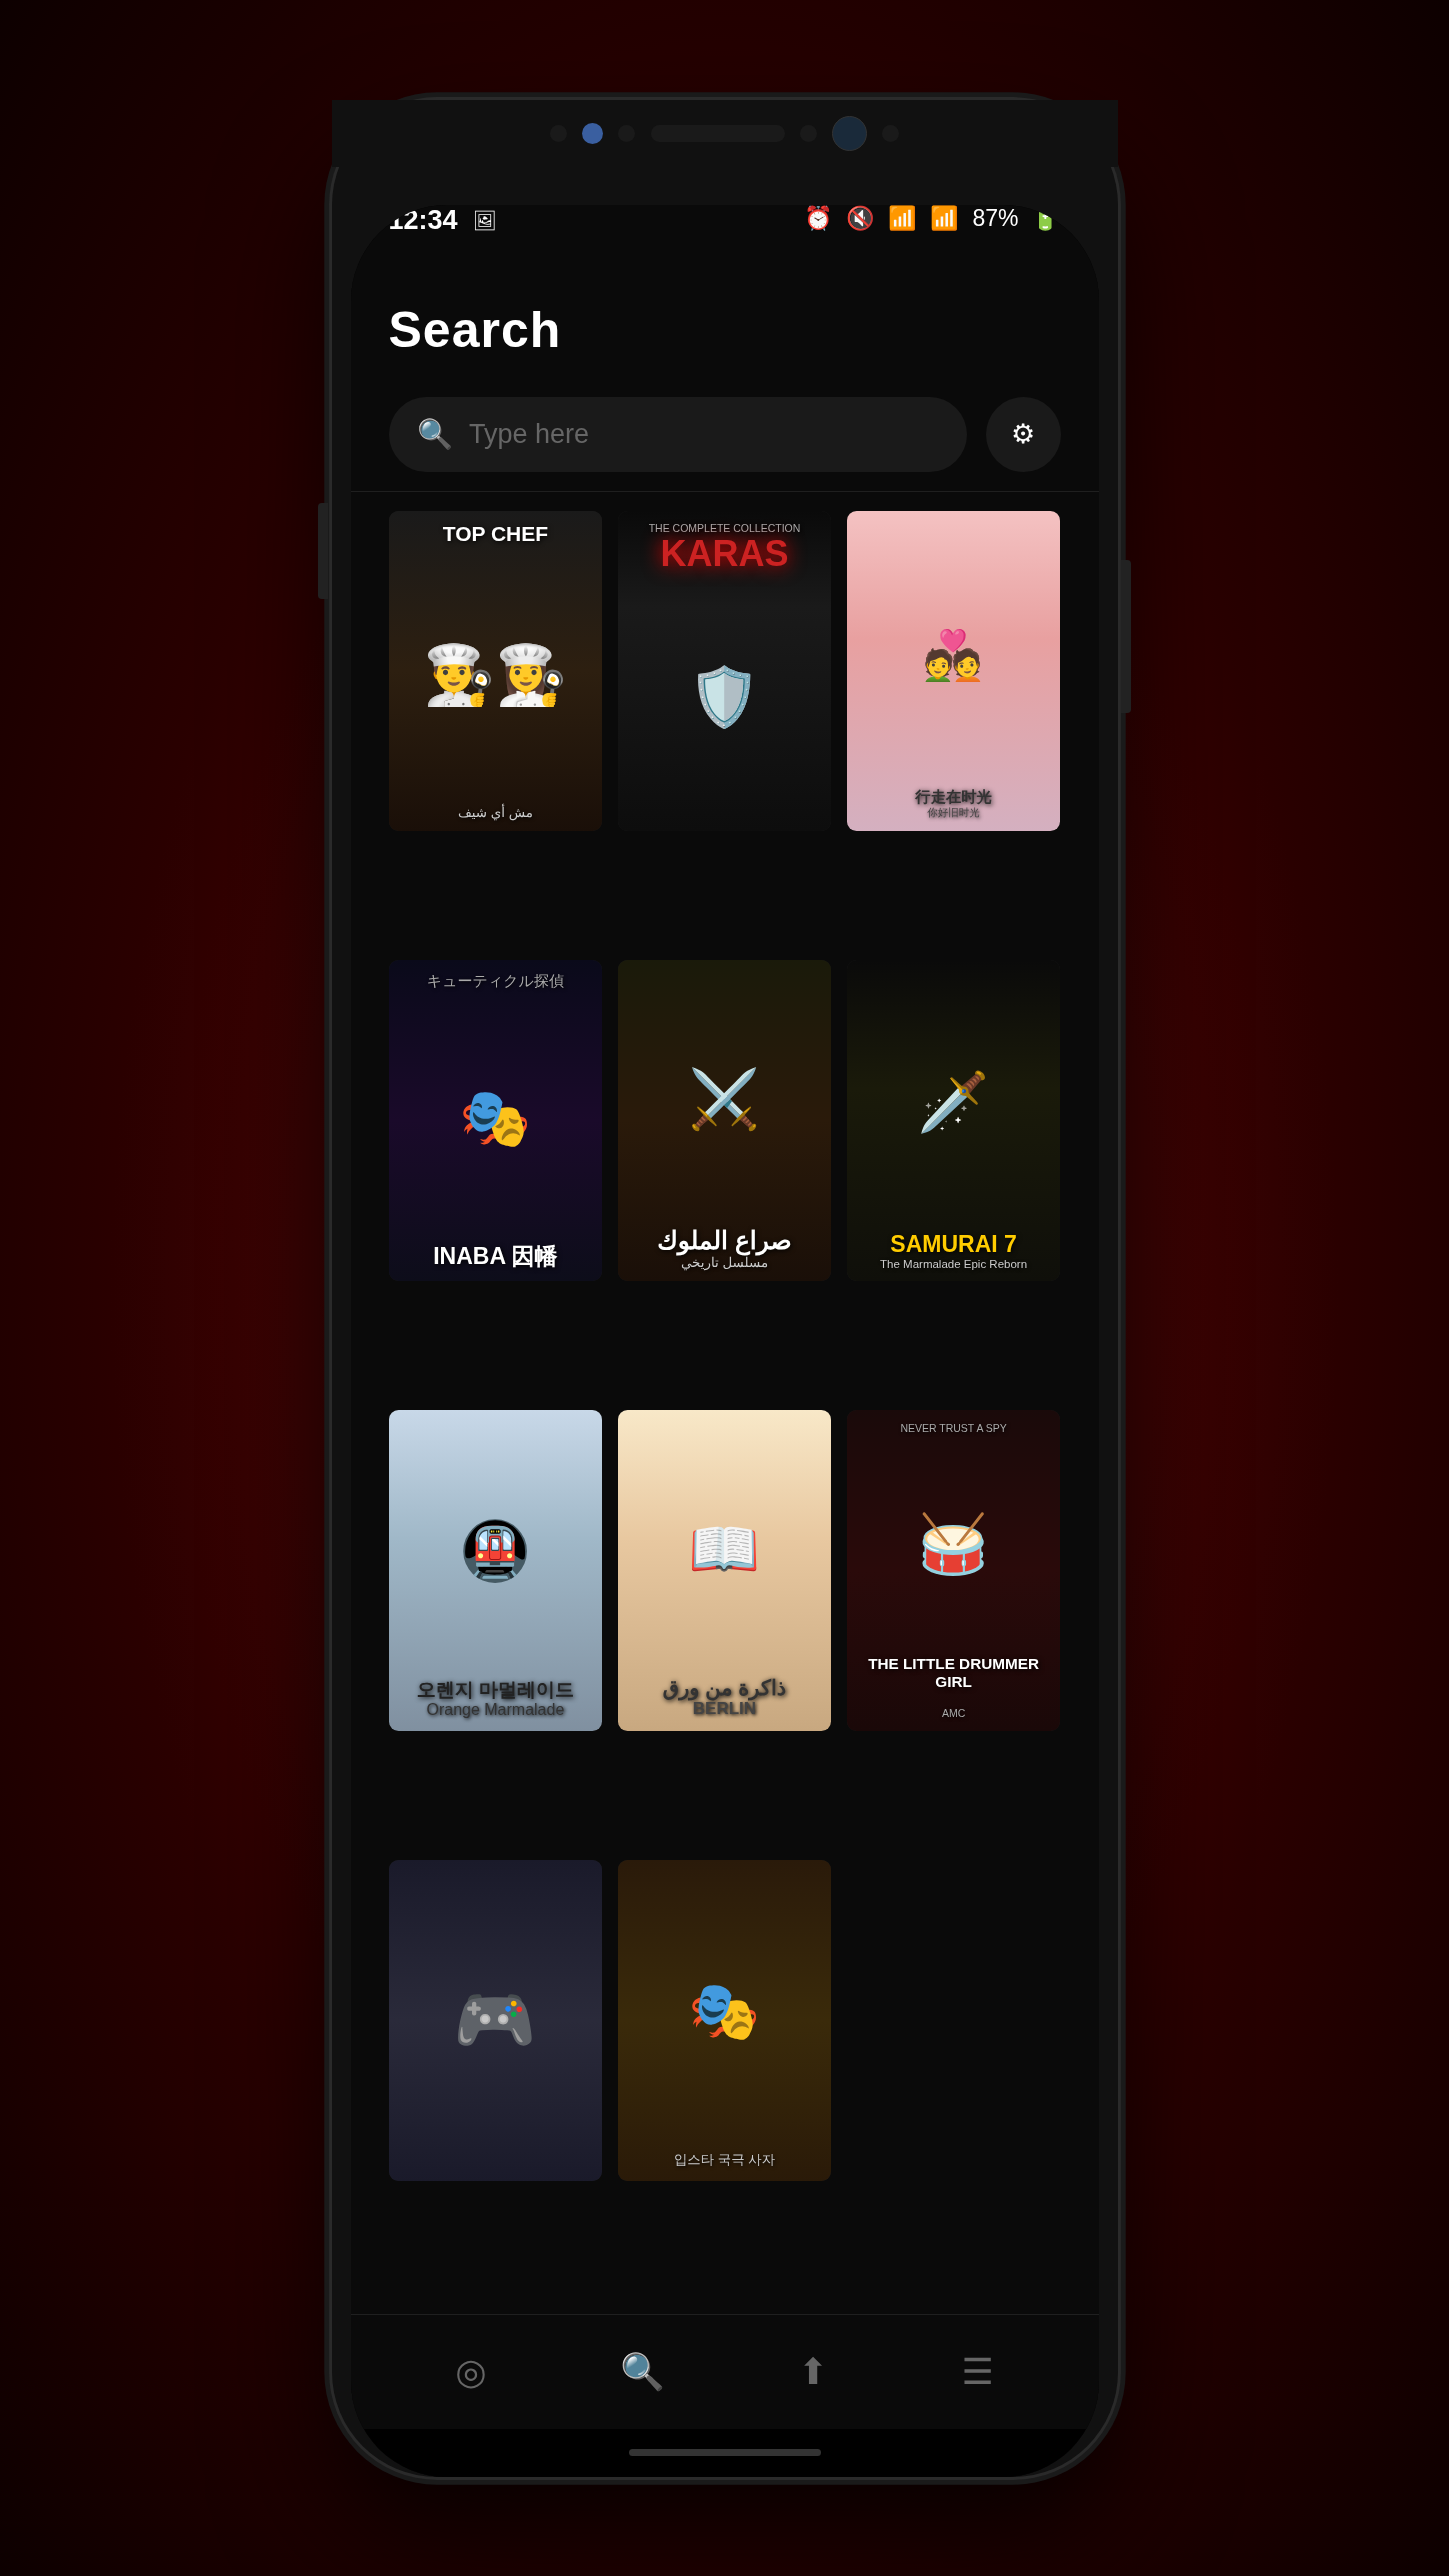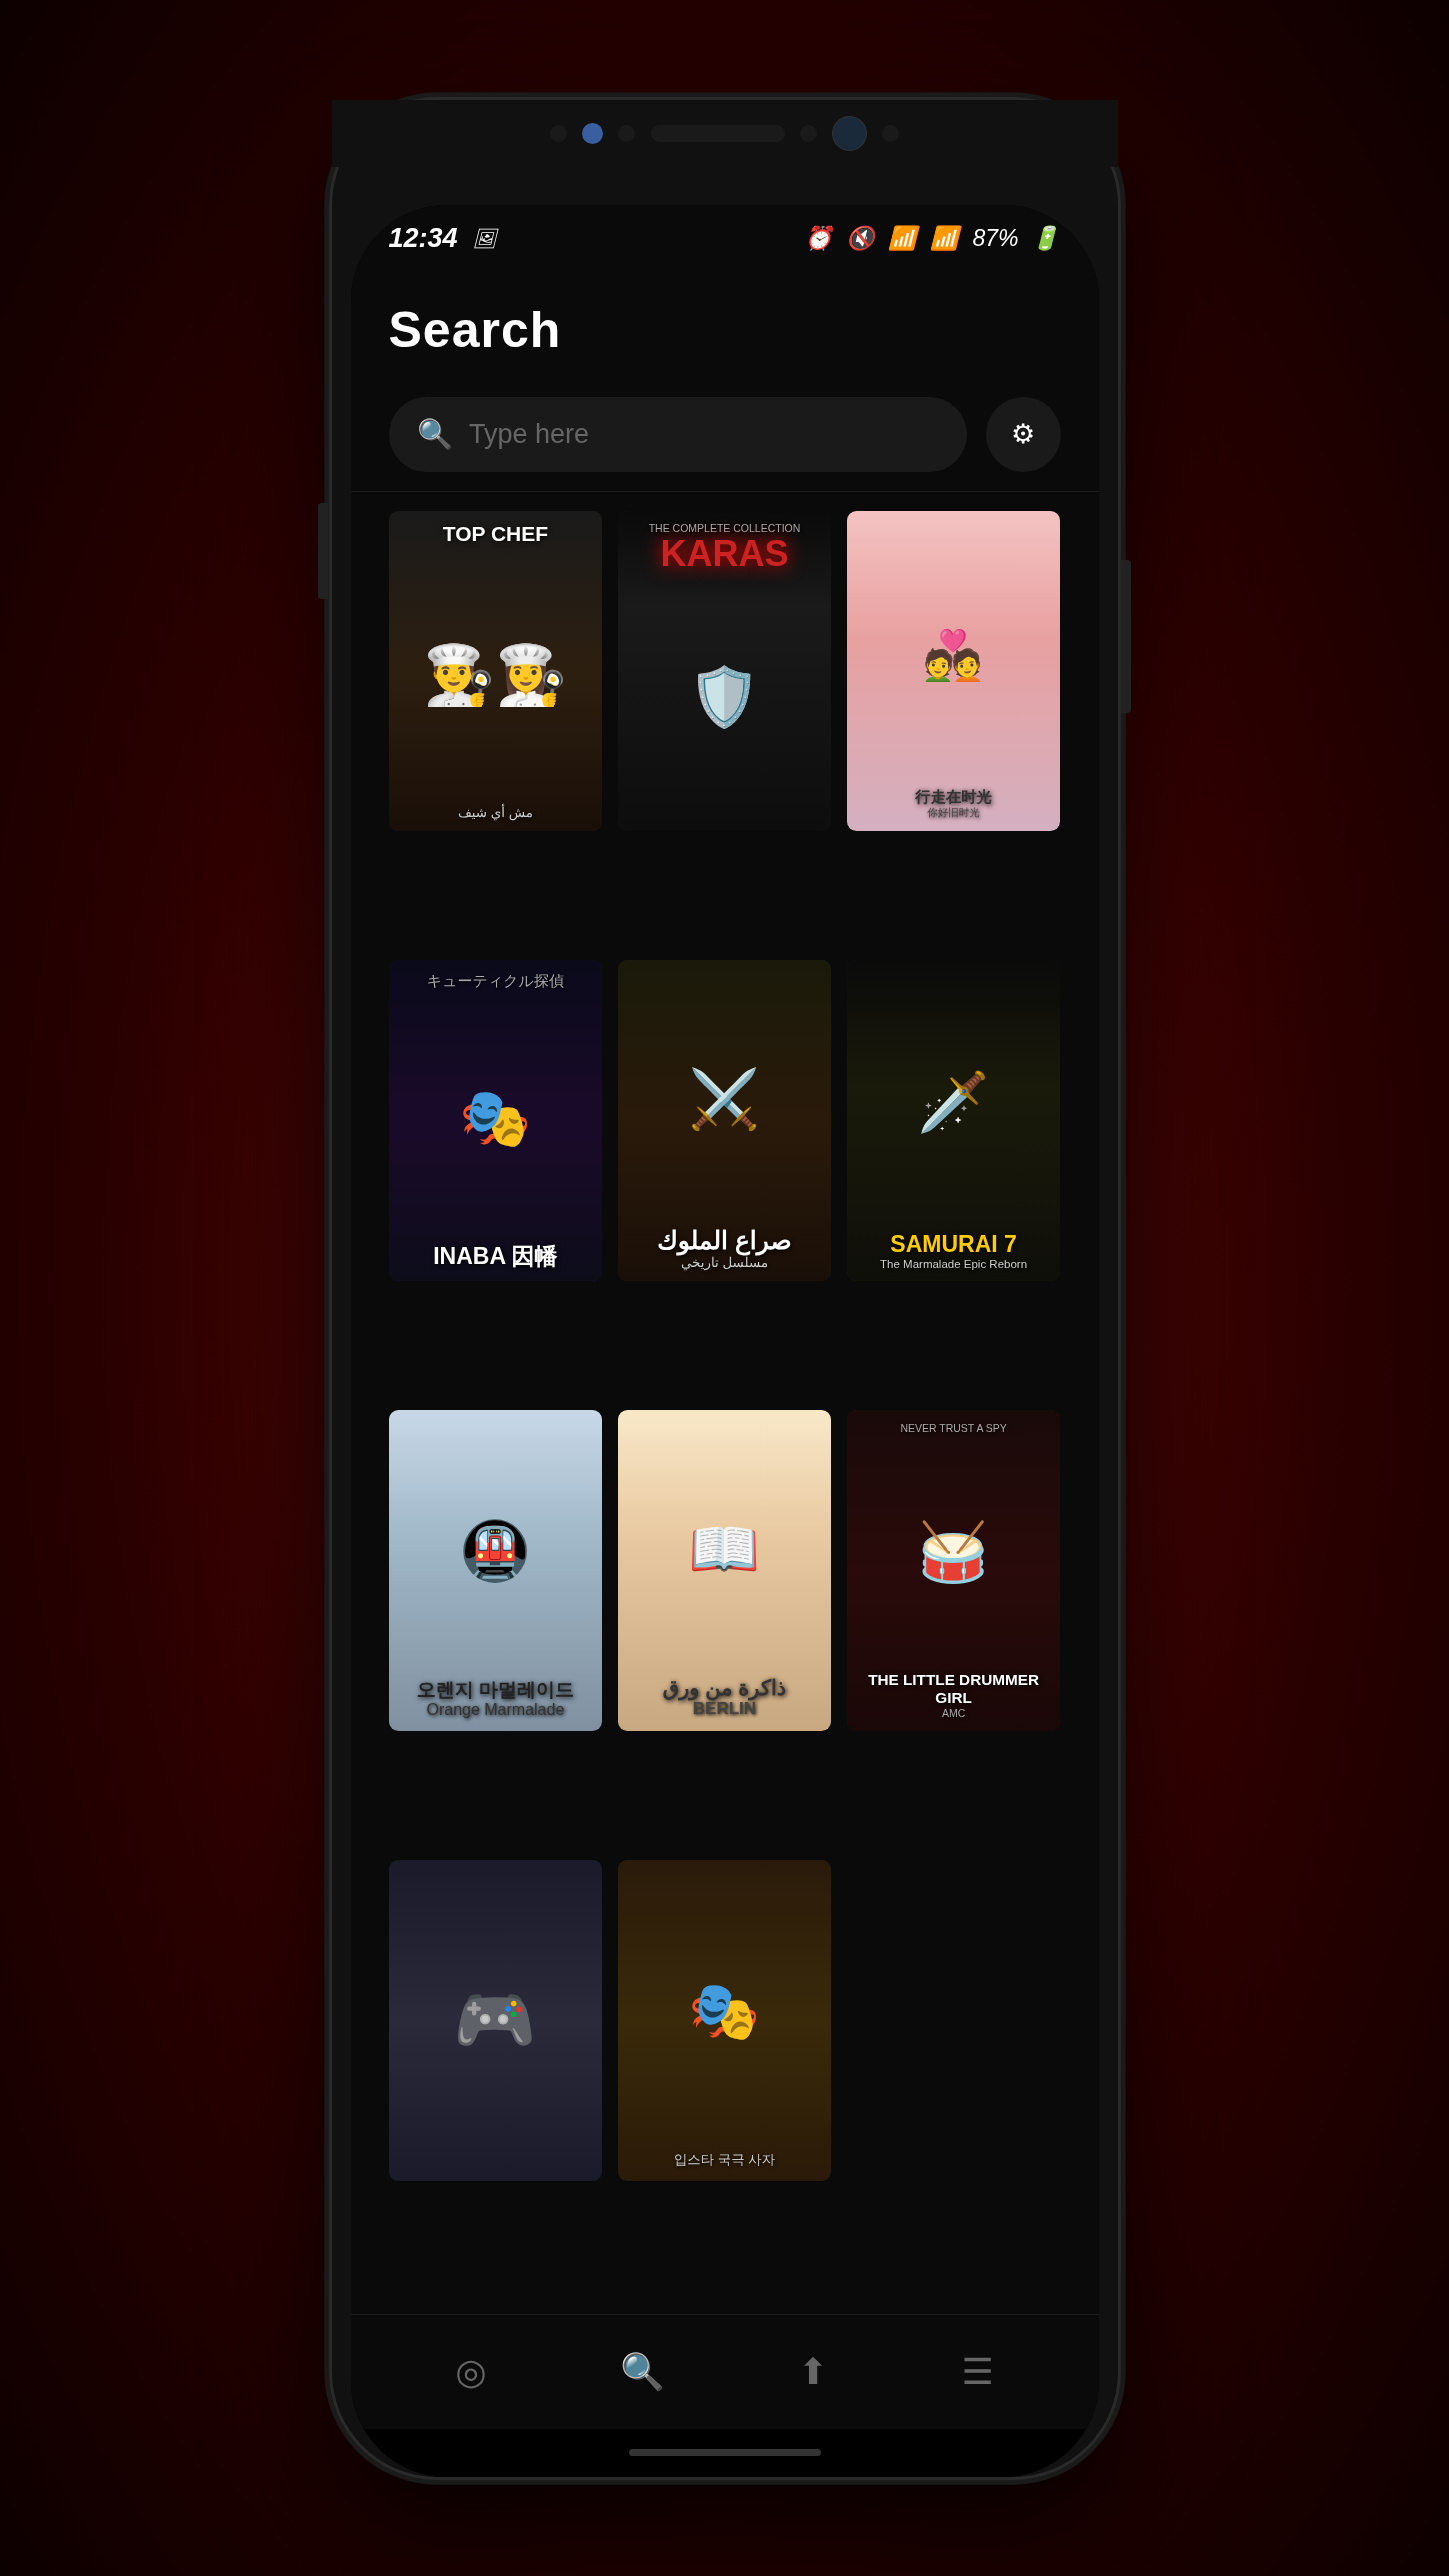--- a/index.html
+++ b/index.html
@@ -108,25 +108,24 @@
       background: #1a2a3a;
       border: 1.9px solid #333;
     }
 
     
     .status-bar {
       width: 100%;
       height: 67px;
       background: #0a0a0a;
       display: flex;
-      align-items: center;
+      align-items: flex-start;
       justify-content: space-between;
       padding: 0 38px;
       flex-shrink: 0;
-      font-style: italic;
     }
 
     .status-left {
       display: flex;
       align-items: center;
       gap: 15.3px;
     }
 
     .status-time {
       color: #fff;
@@ -328,21 +327,21 @@
 
     
     .bg-topchef { background: linear-gradient(180deg, #1a1a1a 0%, #2d1f10 50%, #1a0f08 100%); }
     .bg-karas { background: linear-gradient(180deg, #0a0a0a 0%, #1a1a1a 30%, #0d0d0d 100%); }
     .bg-romance { background: linear-gradient(180deg, #f4c2c2 0%, #e8a0a0 40%, #d4b0c0 100%); }
     .bg-anime { background: linear-gradient(180deg, #0a0a1a 0%, #1a0a2a 50%, #0d0d1a 100%); }
     .bg-historical { background: linear-gradient(180deg, #1a1a0a 0%, #2a1a0a 50%, #1a0f08 100%); }
     .bg-samurai { background: linear-gradient(180deg, #0a0a0a 0%, #1a1a0a 40%, #0f0f0a 100%); }
     .bg-kdrama { background: linear-gradient(180deg, #c8d8e8 0%, #a0b8c8 40%, #8090a0 100%); }
     .bg-arabic { background: linear-gradient(180deg, #f8e8c8 0%, #e8c8a0 40%, #c8a880 100%); }
-    .bg-drummer { background: linear-gradient(180deg, #1a0a0a 0%, #2a0a0a 50%, #1a0808 100%); }
+    .bg-drummer { background: linear-gradient(180deg, #1a0a0a 0%, #2a0a0a 50%, #1a0808 100%); gap: 16px; }
     .bg-netflix { background: linear-gradient(180deg, #1a4a8a 0%, #2a6ab0 50%, #1a3a6a 100%); }
     .bg-action { background: linear-gradient(180deg, #1a1a2a 0%, #2a2a3a 50%, #1a1a2a 100%); }
     .bg-comedy { background: linear-gradient(180deg, #2a1a0a 0%, #3a2a0a 50%, #2a1a08 100%); }
 
     
     .arabic { direction: rtl; font-family: Arial, sans-serif; }
 
   </style>
 </head>
 <body>

